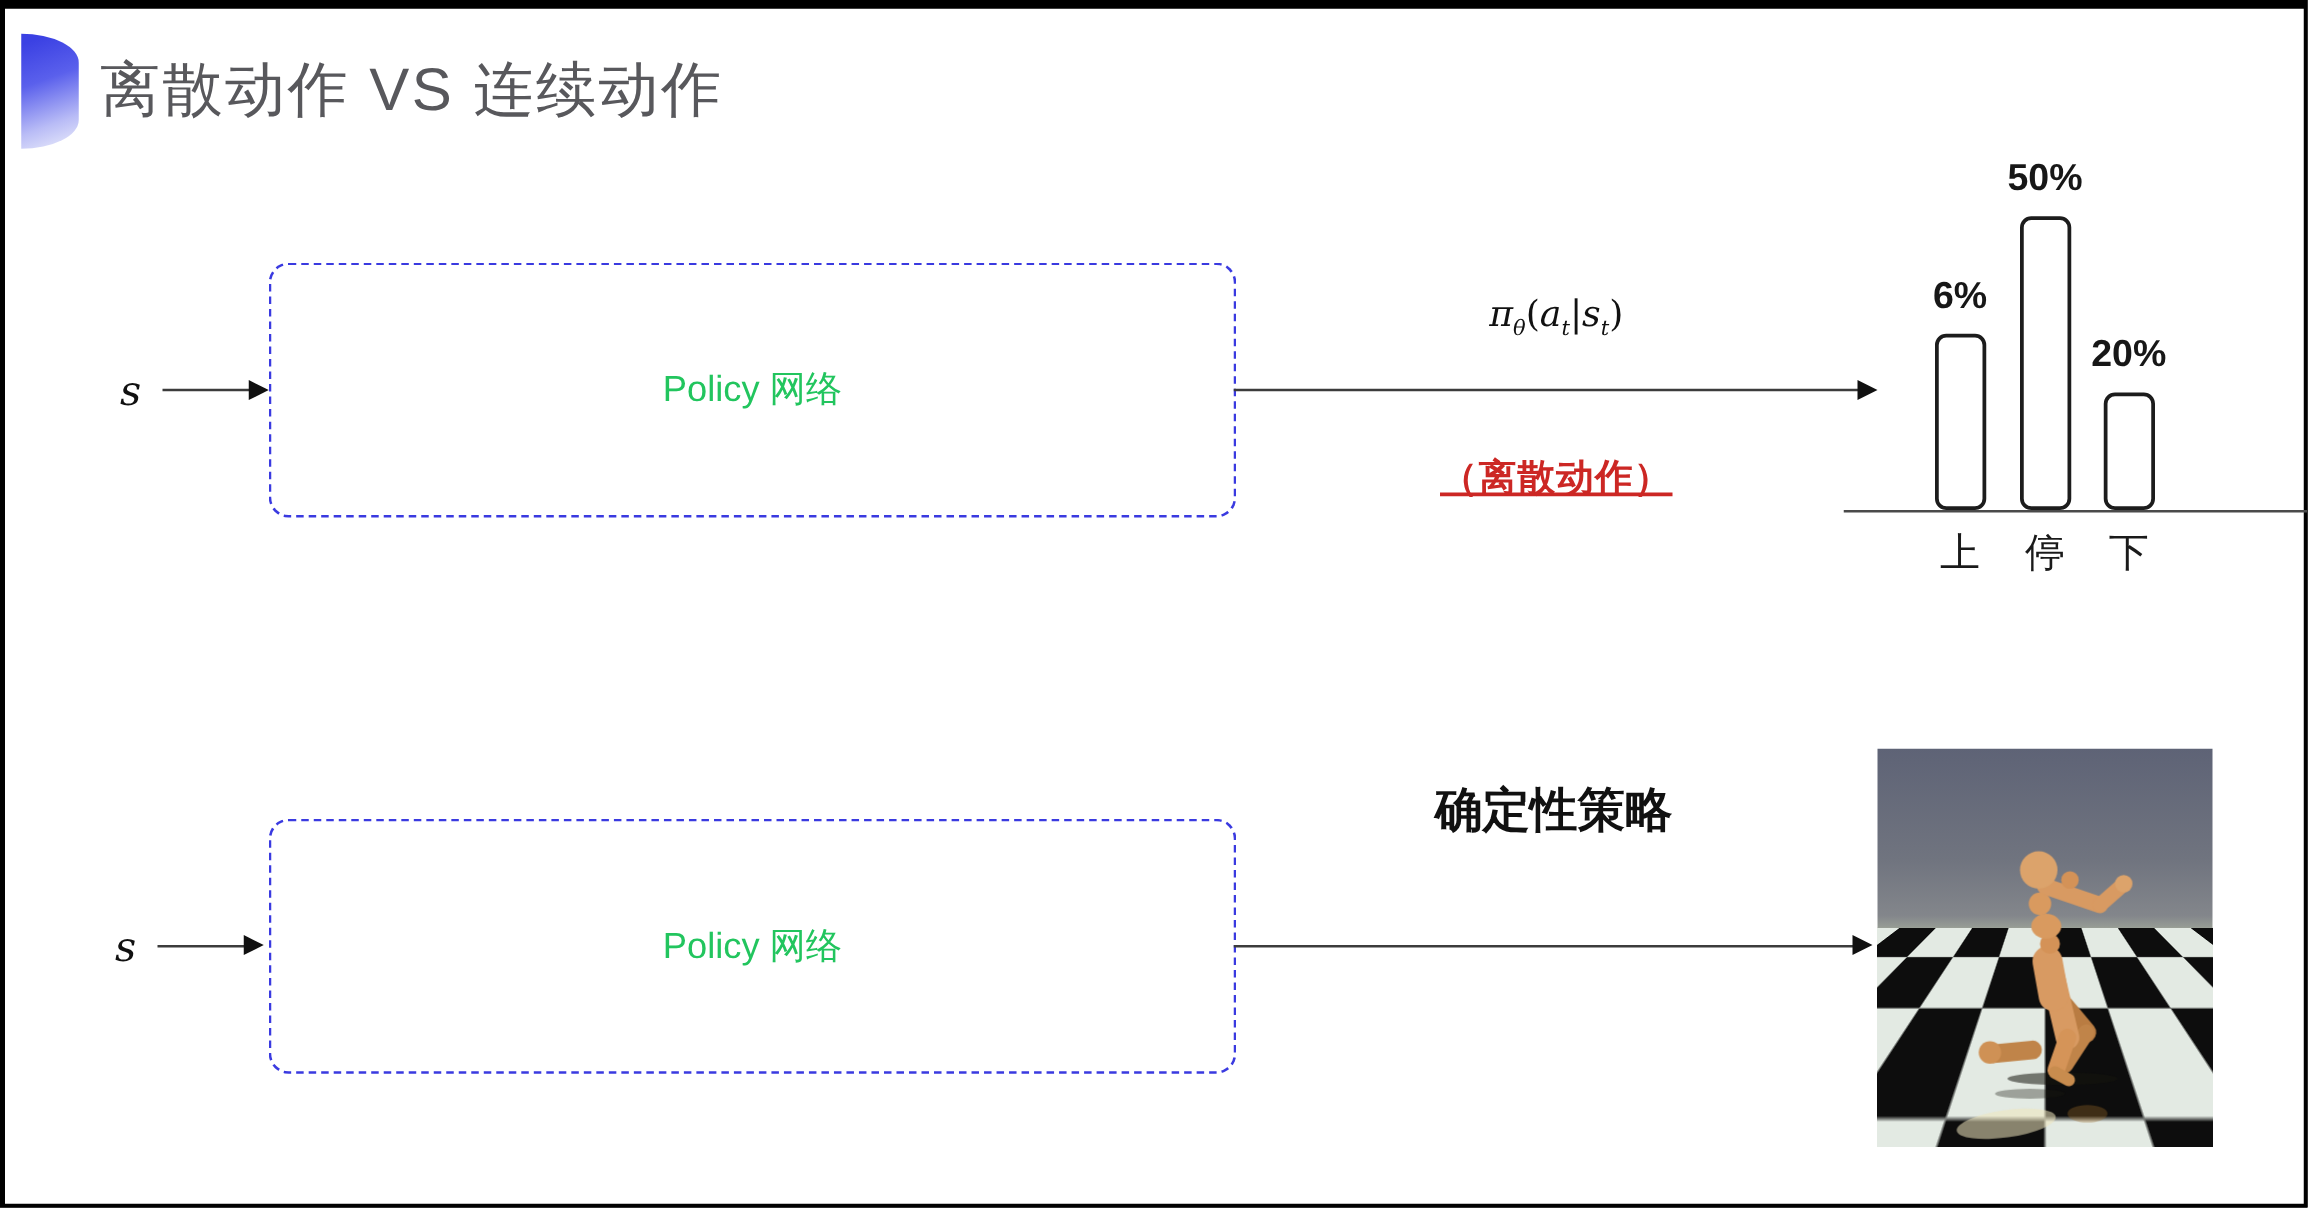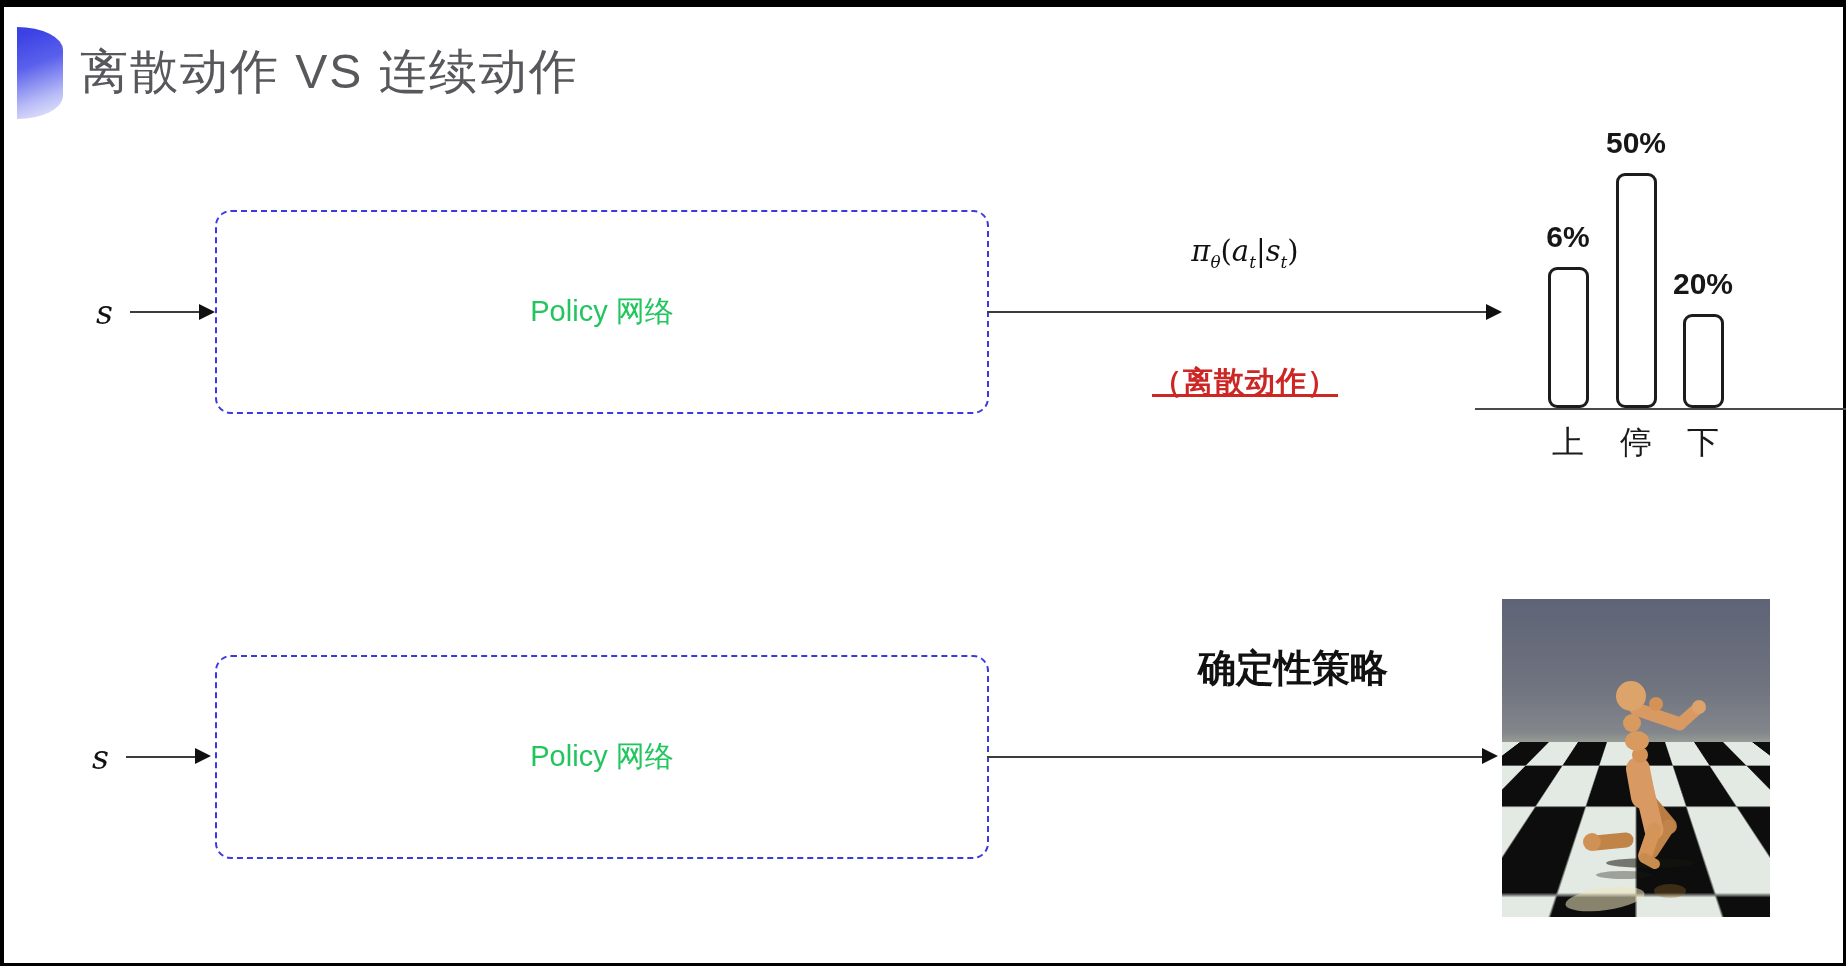--- a/index.html
+++ b/index.html
@@ -104,21 +104,21 @@
   <div class="hline" style="left:126px;top:756px;width:72px;"></div>
   <div class="ahead" style="left:195px;top:748px;"></div>
 
   <div class="policy-box" style="left:215px;top:655px;">
     <span>Policy 网络</span>
   </div>
 
   <div class="hline" style="left:987px;top:756px;width:496px;"></div>
   <div class="ahead" style="left:1482px;top:748px;"></div>
 
-  <div class="policy-type" style="left:1128px;top:623px;margin-top:20px;">确定性策略</div>
+  <div class="policy-type" style="left:1078px;top:623px;">确定性策略</div>
 
   <div class="sim">
     <div class="sim-floor"></div>
     <div class="sim-haze"></div>
     <svg width="268" height="318" viewBox="0 0 268 318">
 
       <ellipse cx="148" cy="264" rx="44" ry="5" fill="#15150f" opacity="0.55"></ellipse>
       <ellipse cx="122" cy="276" rx="28" ry="4" fill="#1a1a12" opacity="0.35"></ellipse>
       <ellipse cx="103" cy="300" rx="40" ry="11" fill="#efe6bd" opacity="0.55" transform="rotate(-8 103 300)"></ellipse>
       <ellipse cx="168" cy="292" rx="16" ry="7" fill="#9c6a28" opacity="0.35"></ellipse>

